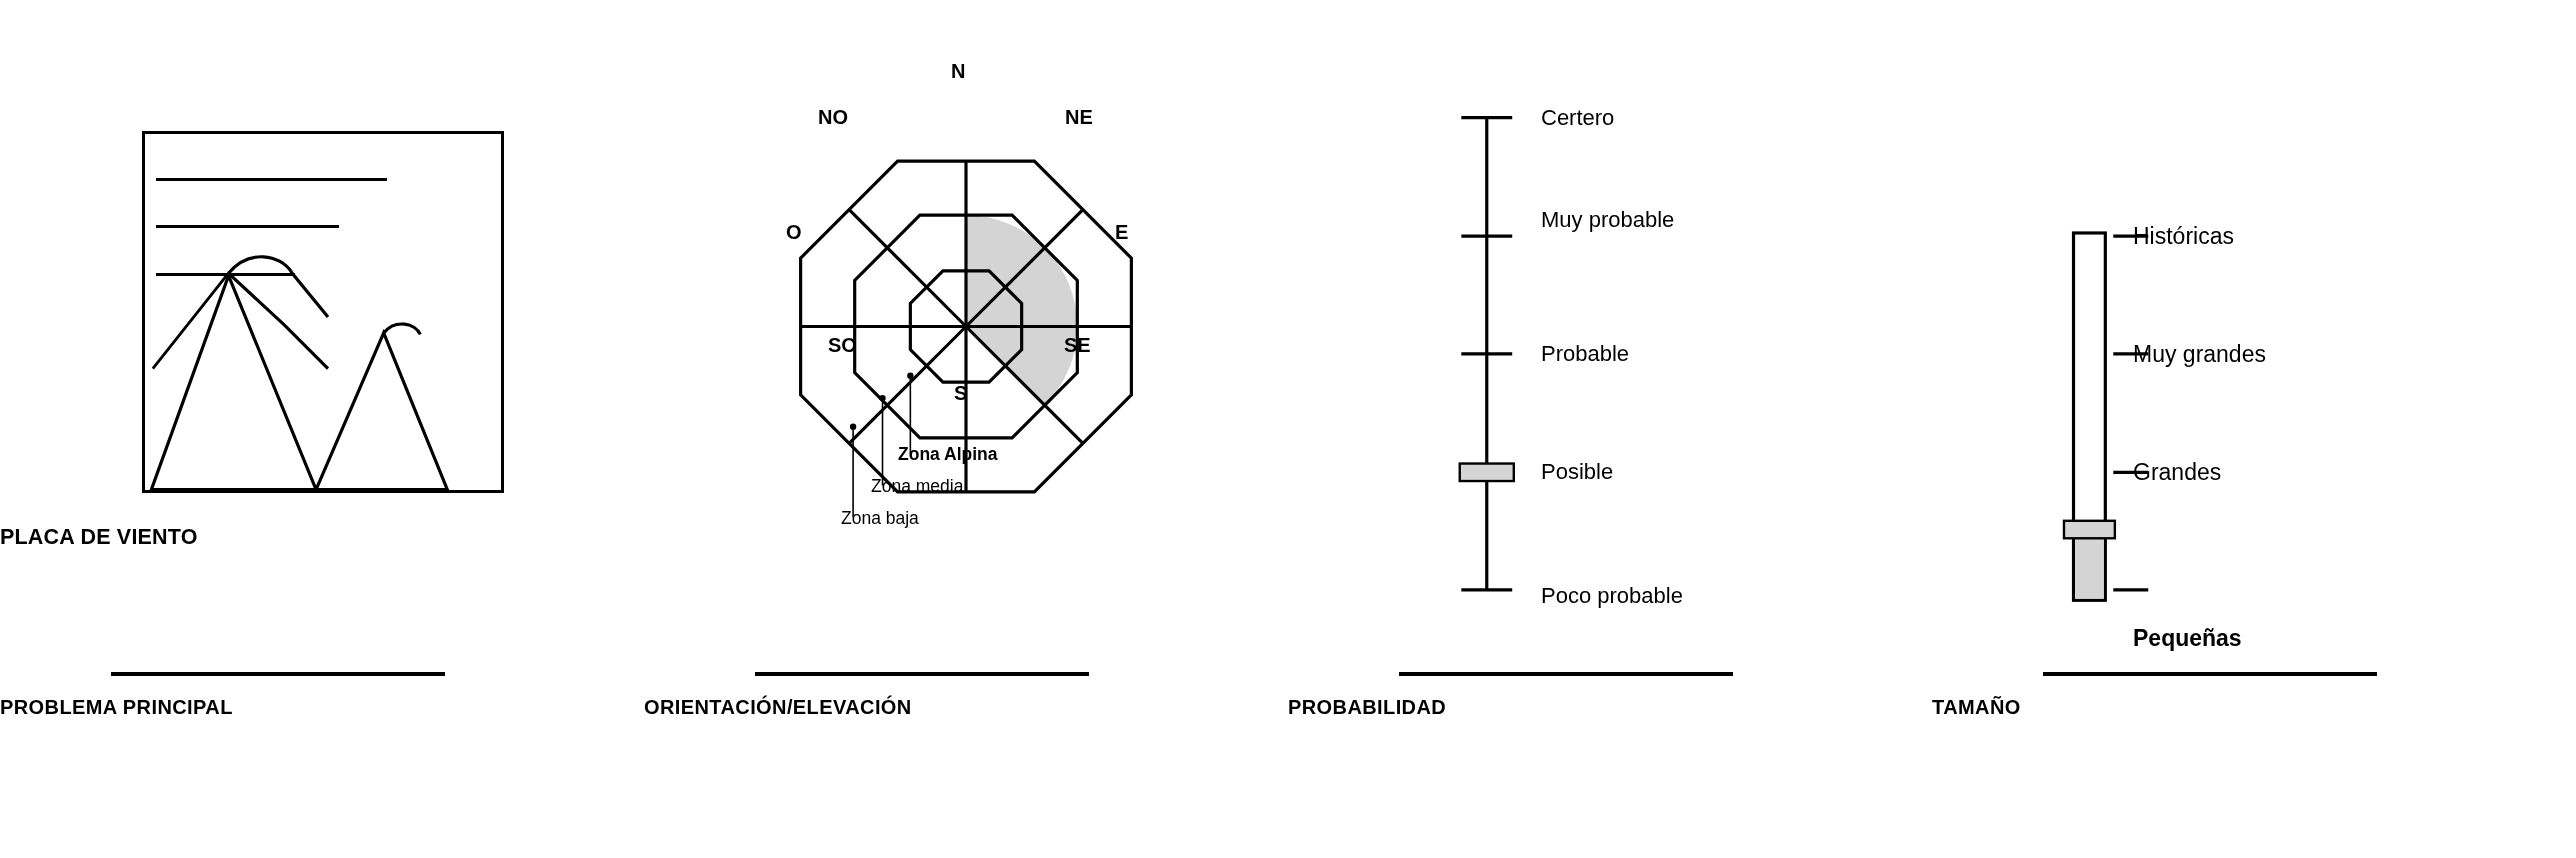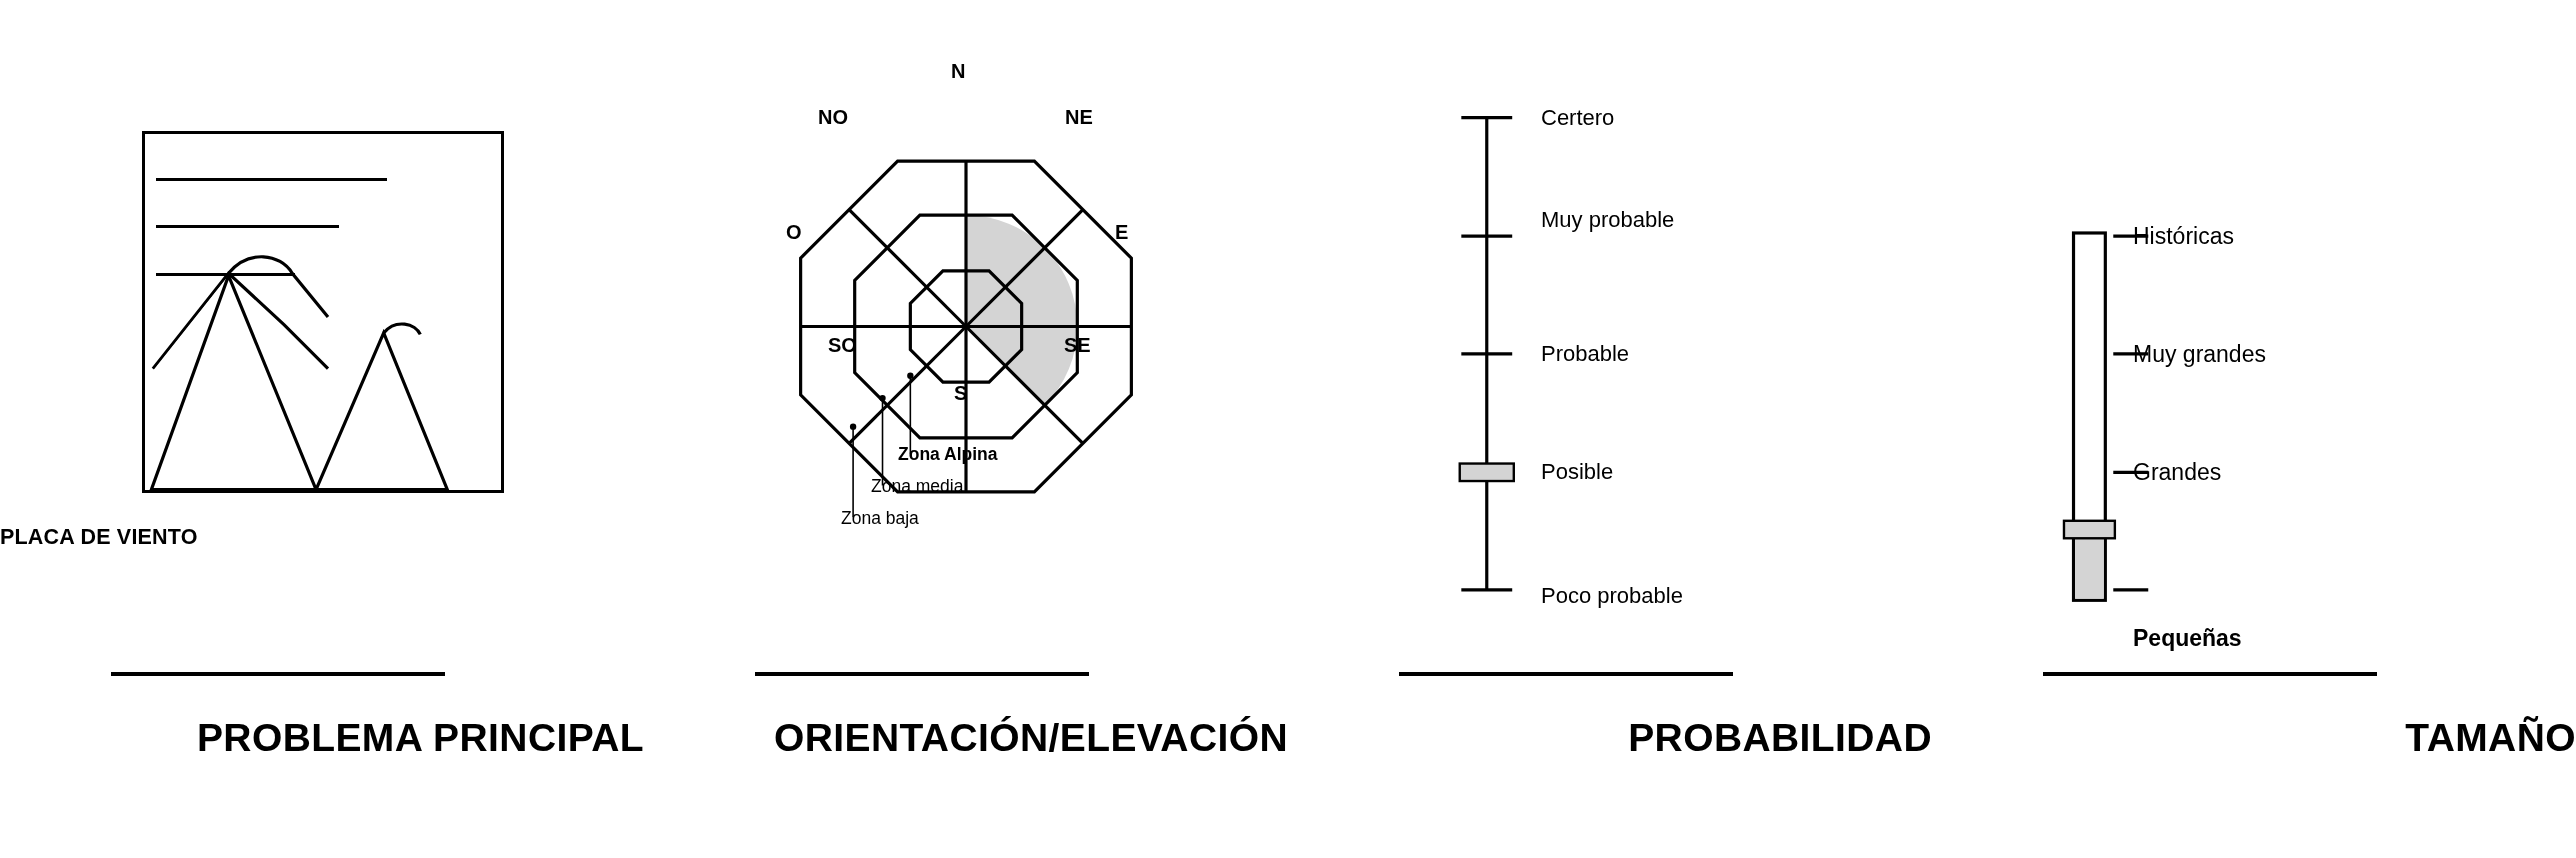--- a/index.html
+++ b/index.html
@@ -31,24 +31,24 @@
   .panel-4 { left: 1932px; }
 
   .rule {
     position: absolute;
     height: 4px;
     background: #000;
     top: 672px;
   }
   .panel-title {
     position: absolute;
-    top: 716px;
+    top: 696px;
     width: 100%;
-    text-align: right;
-    font-size: 39px;
+    text-align: left;
+    font-size: 20px;
     font-weight: bold;
     letter-spacing: 0.4px;
   }
 
   
   .slab-box {
     position: absolute;
     left: 142px;
     top: 131px;
     width: 362px;

